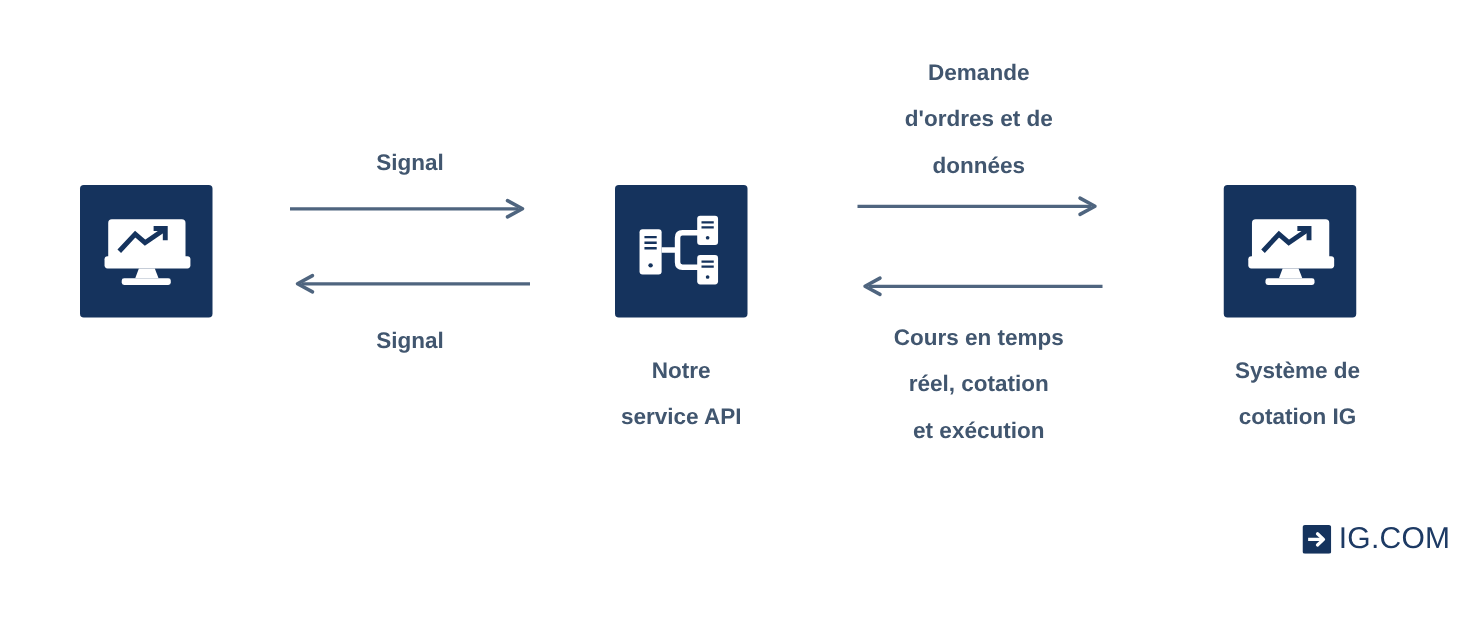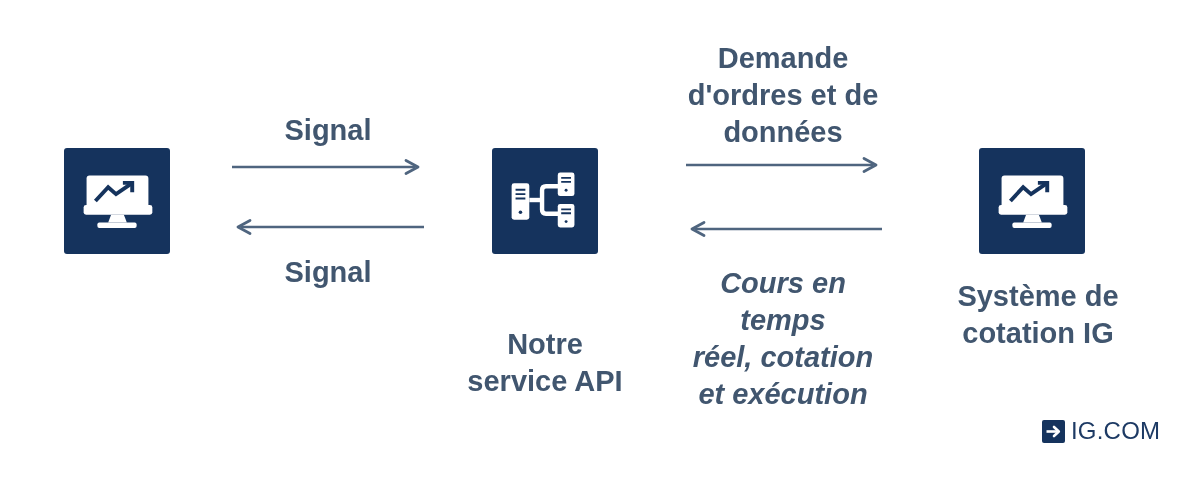--- a/index.html
+++ b/index.html
@@ -19,21 +19,21 @@
     background: var(--node-square, #15335d);
     border-radius: 3px;
   }
   .icon-square svg { display: block; width: 100%; height: 100%; }
   .fill-white { fill: var(--icon-foreground, #ffffff); }
   .stroke-white { stroke: var(--icon-foreground, #ffffff); fill: none; }
   .stroke-navy { stroke: var(--node-square, #15335d); fill: none; }
   .fill-navy { fill: var(--node-square, #15335d); }
   .label {
     position: absolute;
-    font-size: 29px;
+    font-size: 18px;
     font-weight: bold;
     line-height: 37px;
     color: var(--label-text, #41566f);
     text-align: center;
     white-space: pre-line;
   }
   .arrow-svg {
     position: absolute;
     color: var(--arrow, #4f657f);
     display: block;
@@ -89,36 +89,36 @@
       <path class="stroke-navy" d="M24 42.5 H34 M24 47 H34 M24 51.5 H34" stroke-width="2"></path>
       <circle class="fill-navy" cx="29" cy="65.5" r="1.8"></circle>
       <rect class="fill-white" x="67" y="25" width="17" height="24" rx="2.5"></rect>
       <path class="stroke-navy" d="M70.5 30.5 H80.5 M70.5 34.5 H80.5" stroke-width="1.9"></path>
       <circle class="fill-navy" cx="75.5" cy="43" r="1.5"></circle>
       <rect class="fill-white" x="67" y="57" width="17" height="24" rx="2.5"></rect>
       <path class="stroke-navy" d="M70.5 62.5 H80.5 M70.5 66.5 H80.5" stroke-width="1.9"></path>
       <circle class="fill-navy" cx="75.5" cy="75" r="1.5"></circle>
     </svg>
   </div>
-  <div class="label" style="left:435px; top:278px; width:220px;margin-top:48px;">Notre
+  <div class="label" style="left:435px; top:278px; width:220px;">Notre
 service API</div>
 
   <div class="label" style="left:685px; top:40px; width:196px;">Demande
 d'ordres et de
 données</div>
   <svg class="arrow-svg" style="left:684px; top:155px;" width="200" height="20">
     <line x1="2" y1="10" x2="189" y2="10" stroke="currentColor" stroke-width="2.6"></line>
     <path d="M180 3.5 L192 10 L180 16.5" fill="none" stroke="currentColor" stroke-width="2.8" stroke-linecap="round" stroke-linejoin="round"></path>
   </svg>
 
   <svg class="arrow-svg" style="left:684px; top:219px;" width="200" height="20">
     <line x1="11" y1="10" x2="198" y2="10" stroke="currentColor" stroke-width="2.6"></line>
     <path d="M20 3.5 L8 10 L20 16.5" fill="none" stroke="currentColor" stroke-width="2.8" stroke-linecap="round" stroke-linejoin="round"></path>
   </svg>
-  <div class="label" style="left:678px; top:265px; width:210px;font-style:italic;">Cours en temps
+  <div class="label" style="left:678px; top:252px; width:210px;">Cours en temps
 réel, cotation
 et exécution</div>
 
   <div class="icon-square" style="left:979px; top:148px;">
     <svg viewBox="0 0 108 108">
       <rect class="fill-white" x="23" y="28" width="63" height="34" rx="3"></rect>
       <rect class="fill-white" x="20" y="58" width="70" height="10" rx="2.5"></rect>
       <polyline class="stroke-navy" points="32,54 45,40 53,47 69,36" stroke-width="4"></polyline>
       <path class="stroke-navy" d="M60 35.5 H69.5 V45" stroke-width="4"></path>
       <polygon class="fill-white" points="48,68 61,68 64,76 45,76"></polygon>

